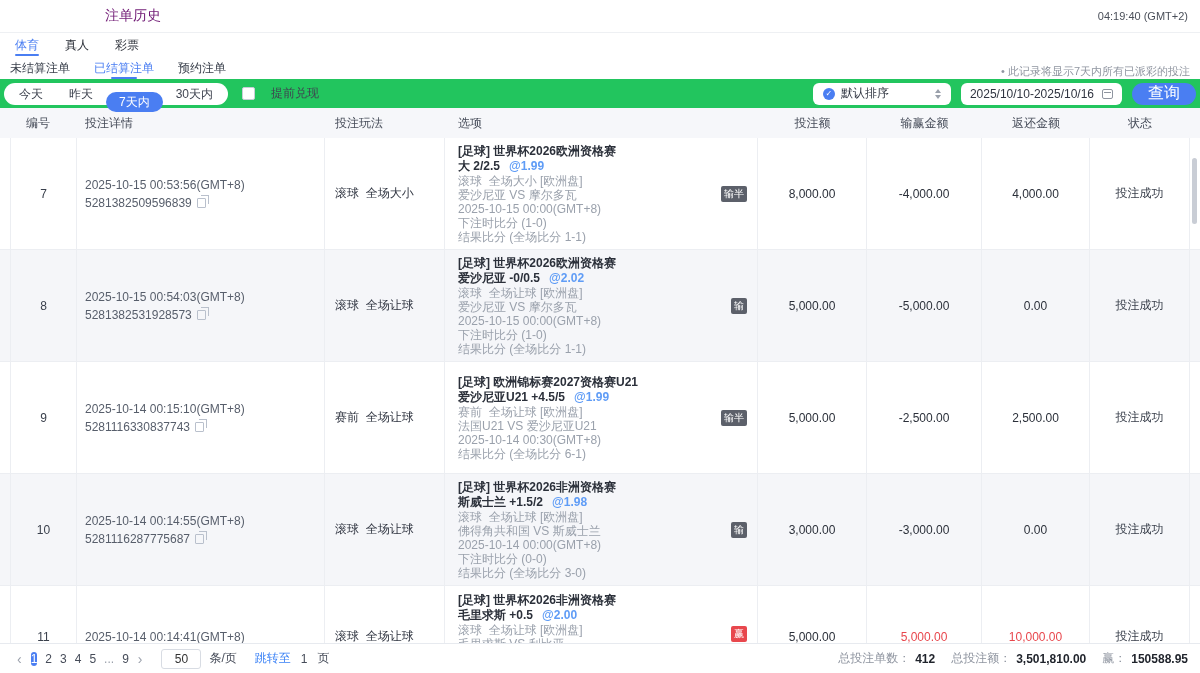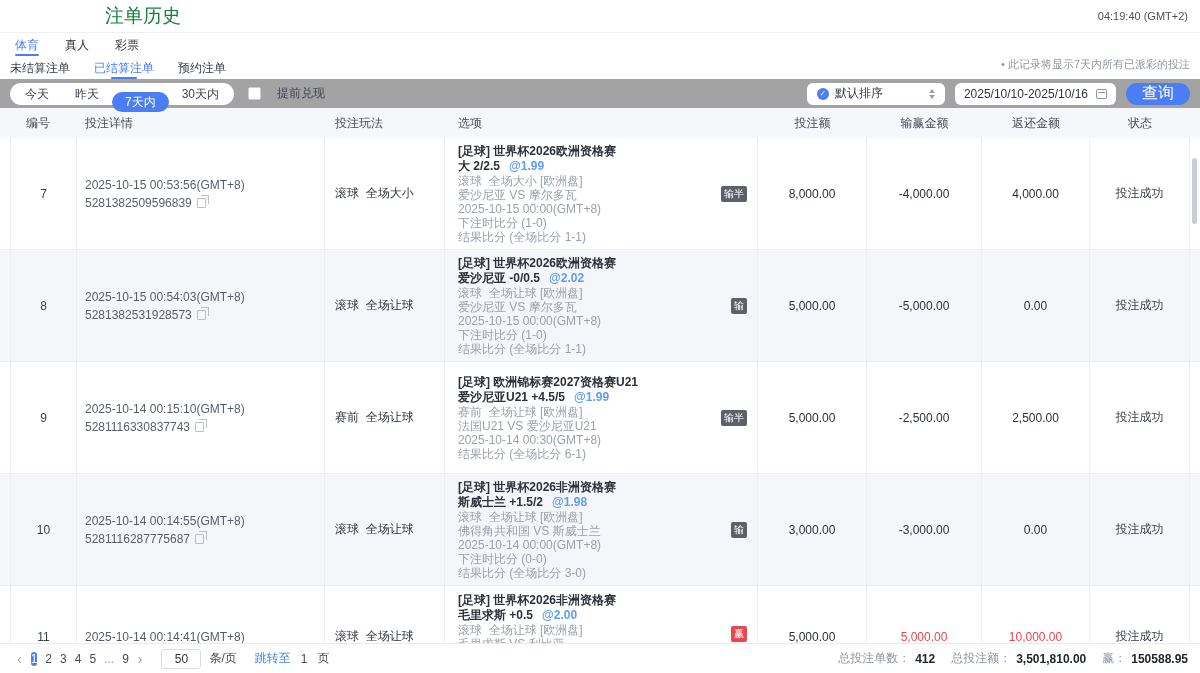--- a/index.html
+++ b/index.html
@@ -3,40 +3,40 @@
 <meta charset="utf-8">
 <style>
   * { margin:0; padding:0; box-sizing:border-box; }
   html,body { width:1200px; height:673px; overflow:hidden; background:#fff;
     font-family:"Liberation Sans", sans-serif; font-size:12px; color:#2e333d; }
   .page { position:relative; width:1200px; height:673px; }
 
   
   .topbar { height:33px; background:#fff; border-bottom:1px solid #eef0f3;
     display:flex; align-items:center; }
-  .topbar .title { margin-left:105px; font-size:19px; color:#15803d; }
+  .topbar .title { margin-left:105px; font-size:14px; color:#701a75; }
   .topbar .time { margin-left:auto; margin-right:12px; font-size:11px; color:#4a4f59; }
 
   
   .tabs { height:24px; display:flex; align-items:center; padding-left:15px; gap:26px; }
   .tab { position:relative; height:100%; display:flex; align-items:center; color:#2b2f38; cursor:pointer; }
   .tab.active { color:#4a7ef2; }
   .tab.active::after { content:""; position:absolute; left:0; right:0; bottom:1px; height:2px;
     background:#4a7ef2; border-radius:1px; }
 
   
-  .subtabs { height:22px; display:flex; align-items:flex-start; padding:0 10px; gap:24px; }
+  .subtabs { height:22px; display:flex; align-items:flex-end; padding:0 10px; gap:24px; }
   .subtab { position:relative; height:100%; display:flex; align-items:center; color:#3a404c; cursor:pointer; }
   .subtab.active { color:#4a7ef2; }
   .subtab.active::after { content:""; position:absolute; left:50%; transform:translateX(-50%);
     bottom:0; width:26px; height:2px; background:#4a7ef2; border-radius:1px; }
   .subtabs .note { margin-left:auto; font-size:11px; color:#8f95a0; }
 
   
-  .filterbar { height:29px; background:#a3a3a3; display:flex; align-items:center; padding:0 10px; }
+  .filterbar { height:29px; background:#22c55e; display:flex; align-items:center; padding:0 4px; }
   .segmented { background:#fff; border-radius:12px; height:22px; display:flex; align-items:center; padding:0 2px; }
   .seg-item { padding:0 13px; height:20px; line-height:20px; border-radius:10px; color:#3f4450; cursor:pointer; }
   .seg-item.active { background:#4a7ef2; color:#fff;margin-top:16px; }
   .cb-wrap { display:flex; align-items:center; gap:16px; margin-left:14px; cursor:pointer; }
   .cb-box { width:13px; height:13px; background:#fff; border:1px solid #c8cdd7; border-radius:2px; }
   .cb-label { color:#3f4450; }
   .right-controls { margin-left:auto; display:flex; align-items:center; gap:10px; }
   .sort-select { background:#fff; height:22px; border-radius:6px; padding:0 10px;
     display:flex; align-items:center; gap:6px; width:138px; cursor:pointer; }
   .check-circle { width:12px; height:12px; border-radius:50%; background:#4a7ef2; color:#fff;

